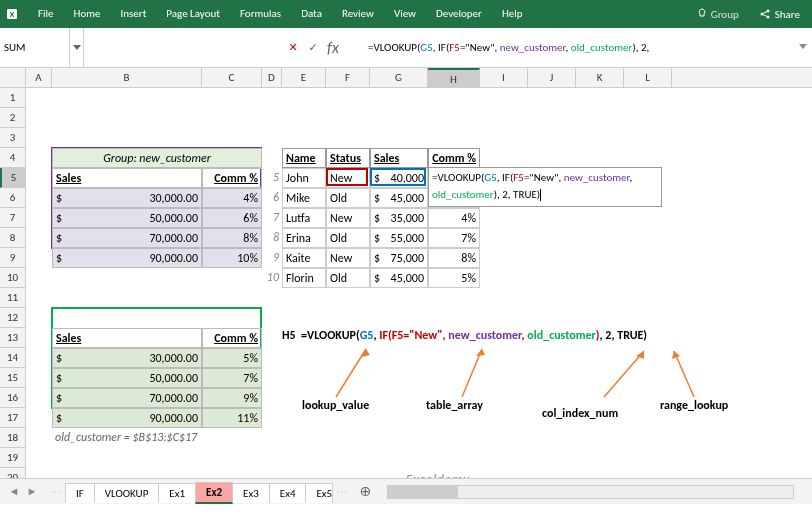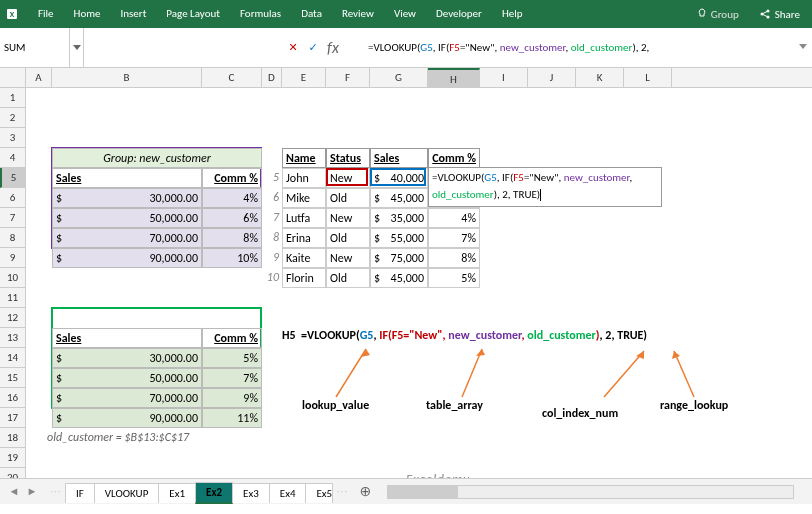--- a/index.html
+++ b/index.html
@@ -56,21 +56,21 @@
     .arrow line { stroke: #ed7d31; stroke-width: 1.5;}
     .arrow polygon { fill: #ed7d31;}
     .lbl-b { position:absolute; font-weight:bold; font-size:12px;}
     
     .watermark { position: absolute; color: #888; font-size: 13px; font-style: italic; letter-spacing: 1px;}
     
     .tabs-bar { position: absolute; bottom: 0; left: 0; right: 0; height: 26px; background: #f3f3f3; border-top: 1px solid #ccc; display: flex; align-items: center;}
     .tab-nav { display: flex; padding: 0 6px; gap: 2px;}
     .tab-nav-btn { width: 16px; text-align: center; color: #888; cursor: pointer;}
     .sheet-tab { padding: 3px 10px; border: 1px solid #ccc; border-bottom: none; margin-right: -1px; background: #fff; cursor: pointer; font-size: 11px; position: relative; top: 1px;}
-    .sheet-tab.active { background: #0f766e; font-weight: bold; border-bottom: 2px solid #217346; }
+    .sheet-tab.active { background: #fca5a5; font-weight: bold; border-bottom: 2px solid #217346; }
     .add-sheet { padding: 0 8px; color: #666; cursor: pointer; font-size: 14px;}
     .h-scroll-track { flex:1; margin: 0 18px 0 8px; height: 14px; background:#eee; border:1px solid #ccc; position:relative;}
     .h-scroll-thumb { position:absolute; left:0; width:70px; top:0; bottom:0; background:#cdcdcd;}
     
     .ar { text-align:right;}
     .clip { overflow: hidden; text-overflow: clip;}
     .bg-pur-lt{ background:#e4dfec;}
     .bg-grn-lt{ background:#dce9d5;}
   </style>
 </head>
@@ -197,21 +197,21 @@
       <div class="cell th" style="left:26px;top:240px;width:150px;border:1px solid #bbb;">Sales</div>
       <div class="cell th ar" style="left:176px;top:240px;width:60px;border:1px solid #bbb;">Comm %</div>
       <div class="cell bg-grn-lt" style="left:26px;top:260px;width:150px;border:1px solid #bbb;"><span>$</span><span style="float:right">30,000.00</span></div>
       <div class="cell bg-grn-lt ar" style="left:176px;top:260px;width:60px;border:1px solid #bbb;">5%</div>
       <div class="cell bg-grn-lt" style="left:26px;top:280px;width:150px;border:1px solid #bbb;"><span>$</span><span style="float:right">50,000.00</span></div>
       <div class="cell bg-grn-lt ar" style="left:176px;top:280px;width:60px;border:1px solid #bbb;">7%</div>
       <div class="cell bg-grn-lt" style="left:26px;top:300px;width:150px;border:1px solid #bbb;"><span>$</span><span style="float:right">70,000.00</span></div>
       <div class="cell bg-grn-lt ar" style="left:176px;top:300px;width:60px;border:1px solid #bbb;">9%</div>
       <div class="cell bg-grn-lt" style="left:26px;top:320px;width:150px;border:1px solid #bbb;"><span>$</span><span style="float:right">90,000.00</span></div>
       <div class="cell bg-grn-lt ar" style="left:176px;top:320px;width:60px;border:1px solid #bbb;">11%</div>
-      <div class="cell note-it" style="left:18px;top:340px;">old_customer = $B$13:$C$17</div>
+      <div class="cell note-it" style="left:26px;top:340px;">old_customer = $B$13:$C$17</div>
 
       <div class="cell th" style="left:256px;top:60px;width:44px;border:1px solid #999;">Name</div>
       <div class="cell th" style="left:300px;top:60px;width:44px;border:1px solid #999;">Status</div>
       <div class="cell th" style="left:344px;top:60px;width:58px;border:1px solid #999;">Sales</div>
       <div class="cell th ar" style="left:402px;top:60px;width:52px;border:1px solid #999;">Comm %</div>
 
       <div class="cell ar" style="left:236px;top:80px;width:20px;font-style:italic;color:#888;">5</div>
       <div class="cell ar" style="left:236px;top:100px;width:20px;font-style:italic;color:#888;">6</div>
       <div class="cell ar" style="left:236px;top:120px;width:20px;font-style:italic;color:#888;">7</div>
       <div class="cell ar" style="left:236px;top:140px;width:20px;font-style:italic;color:#888;">8</div>

